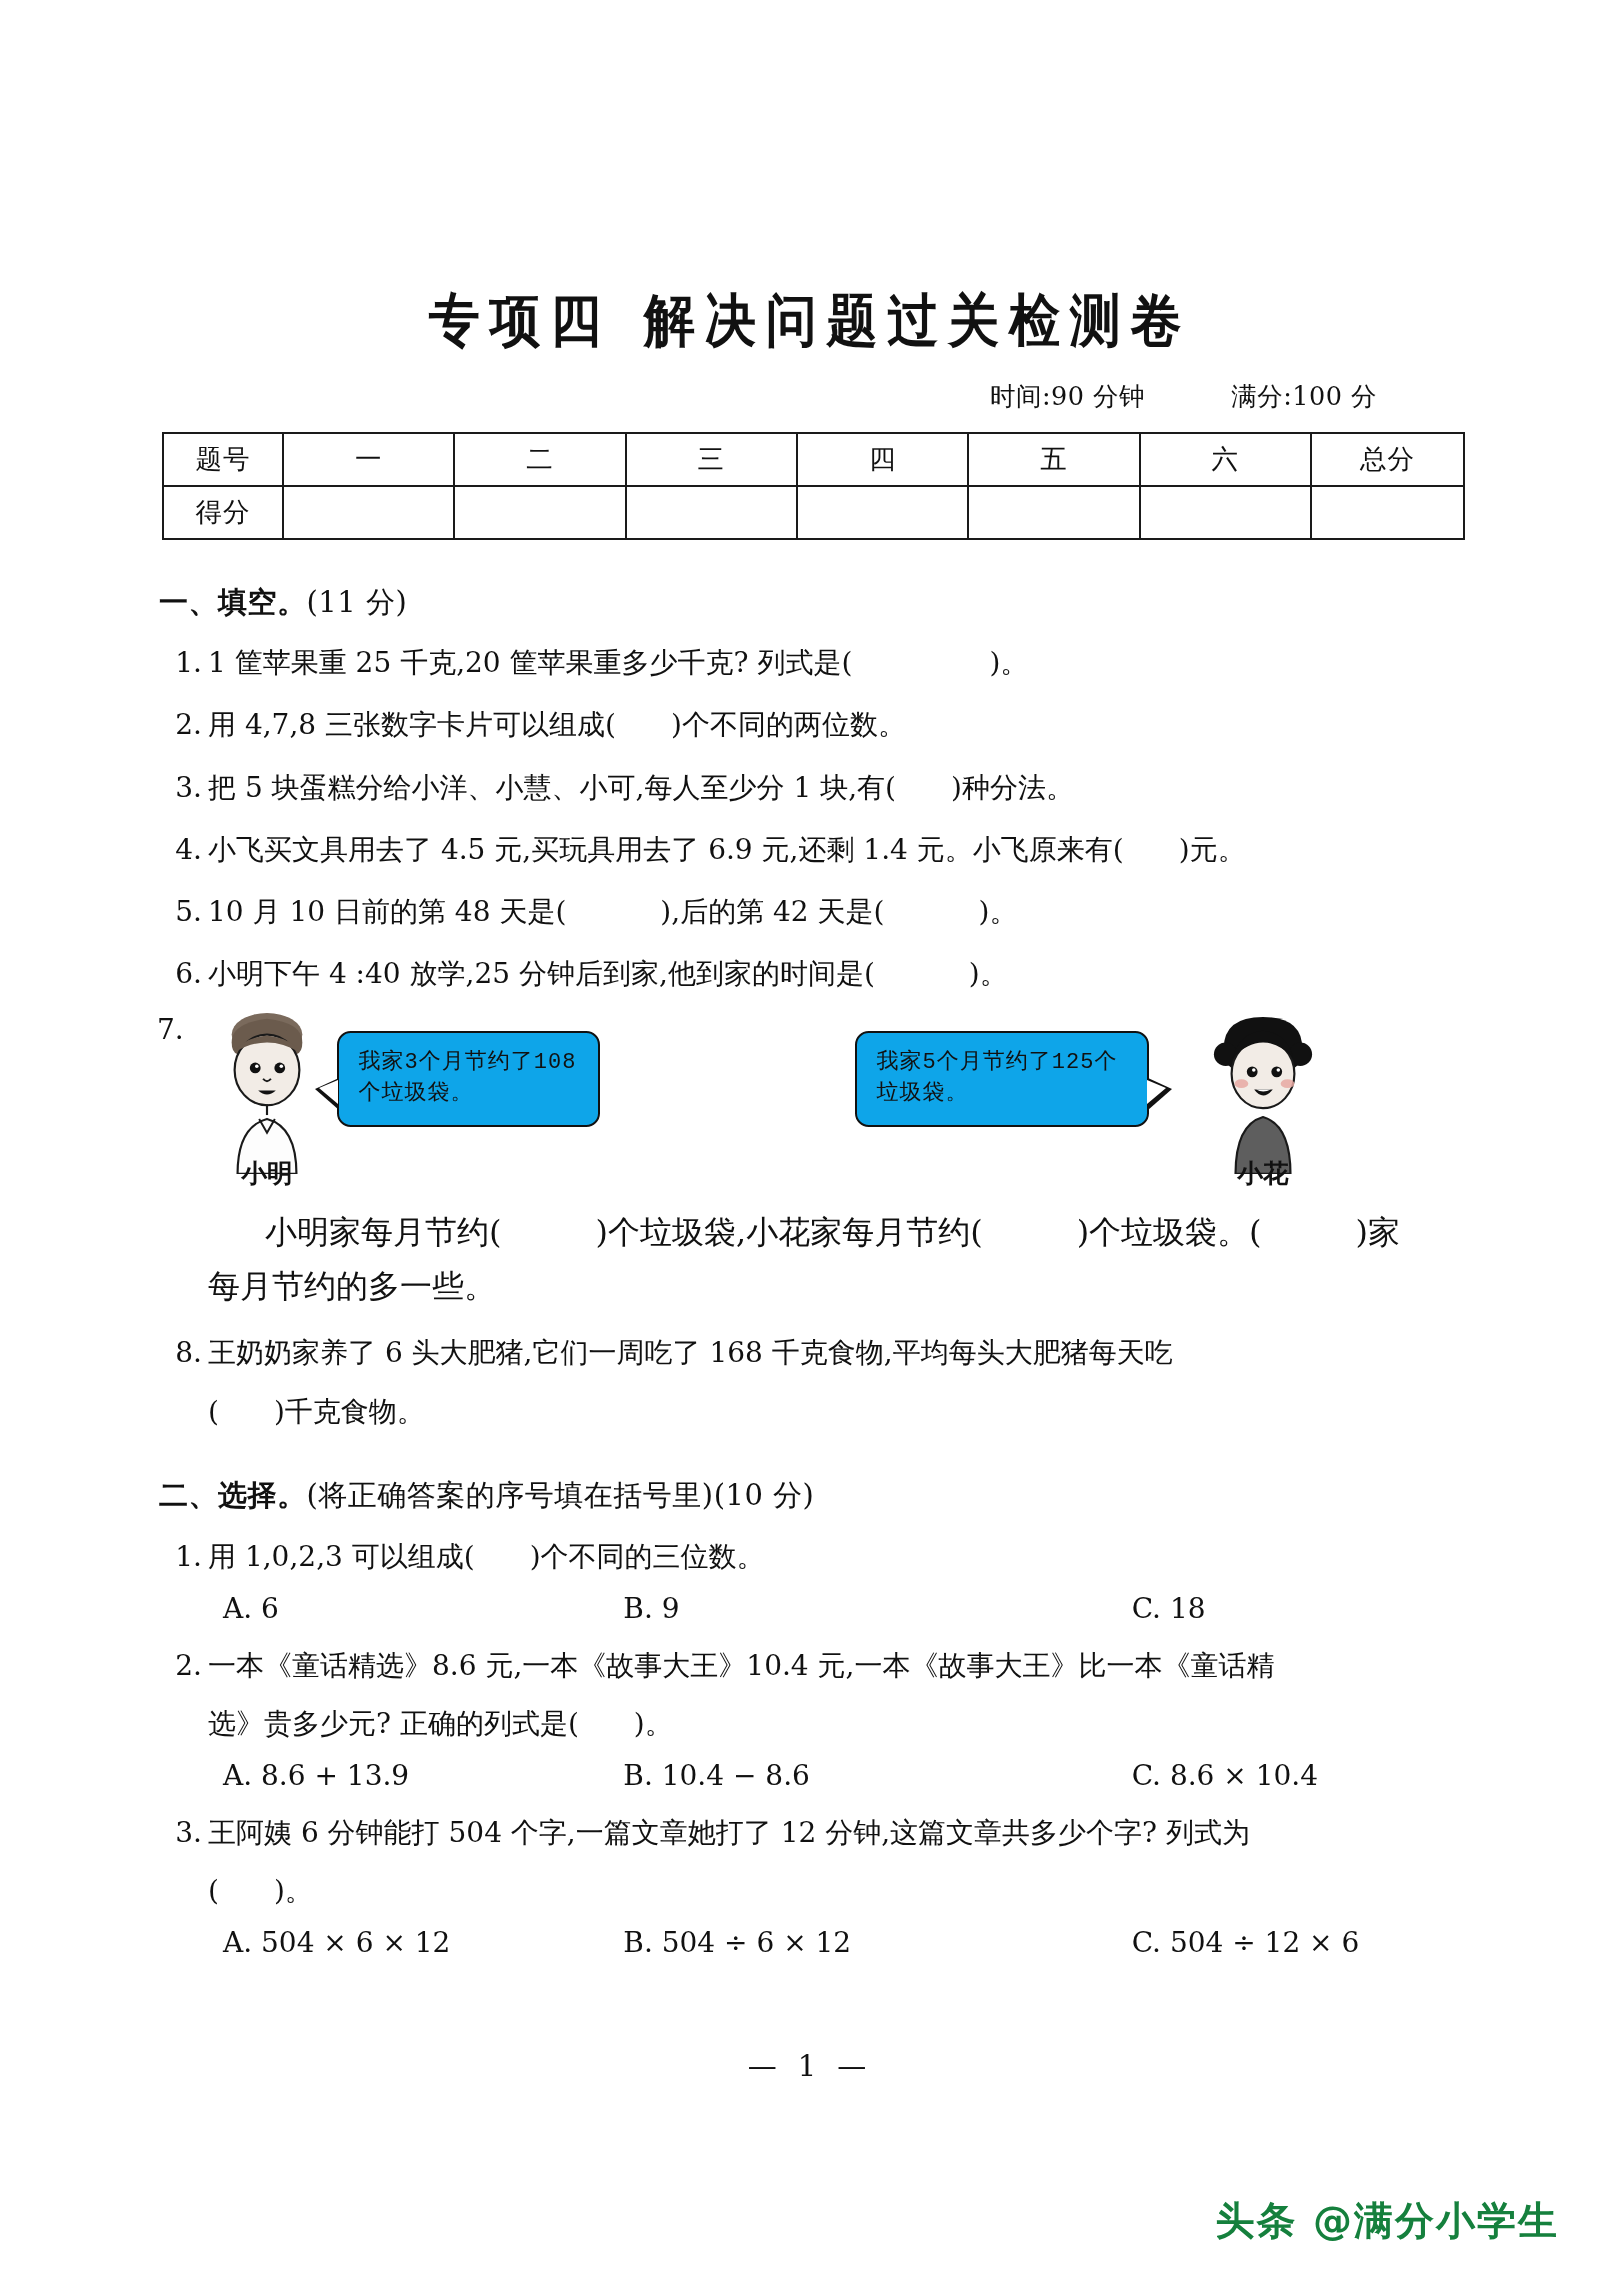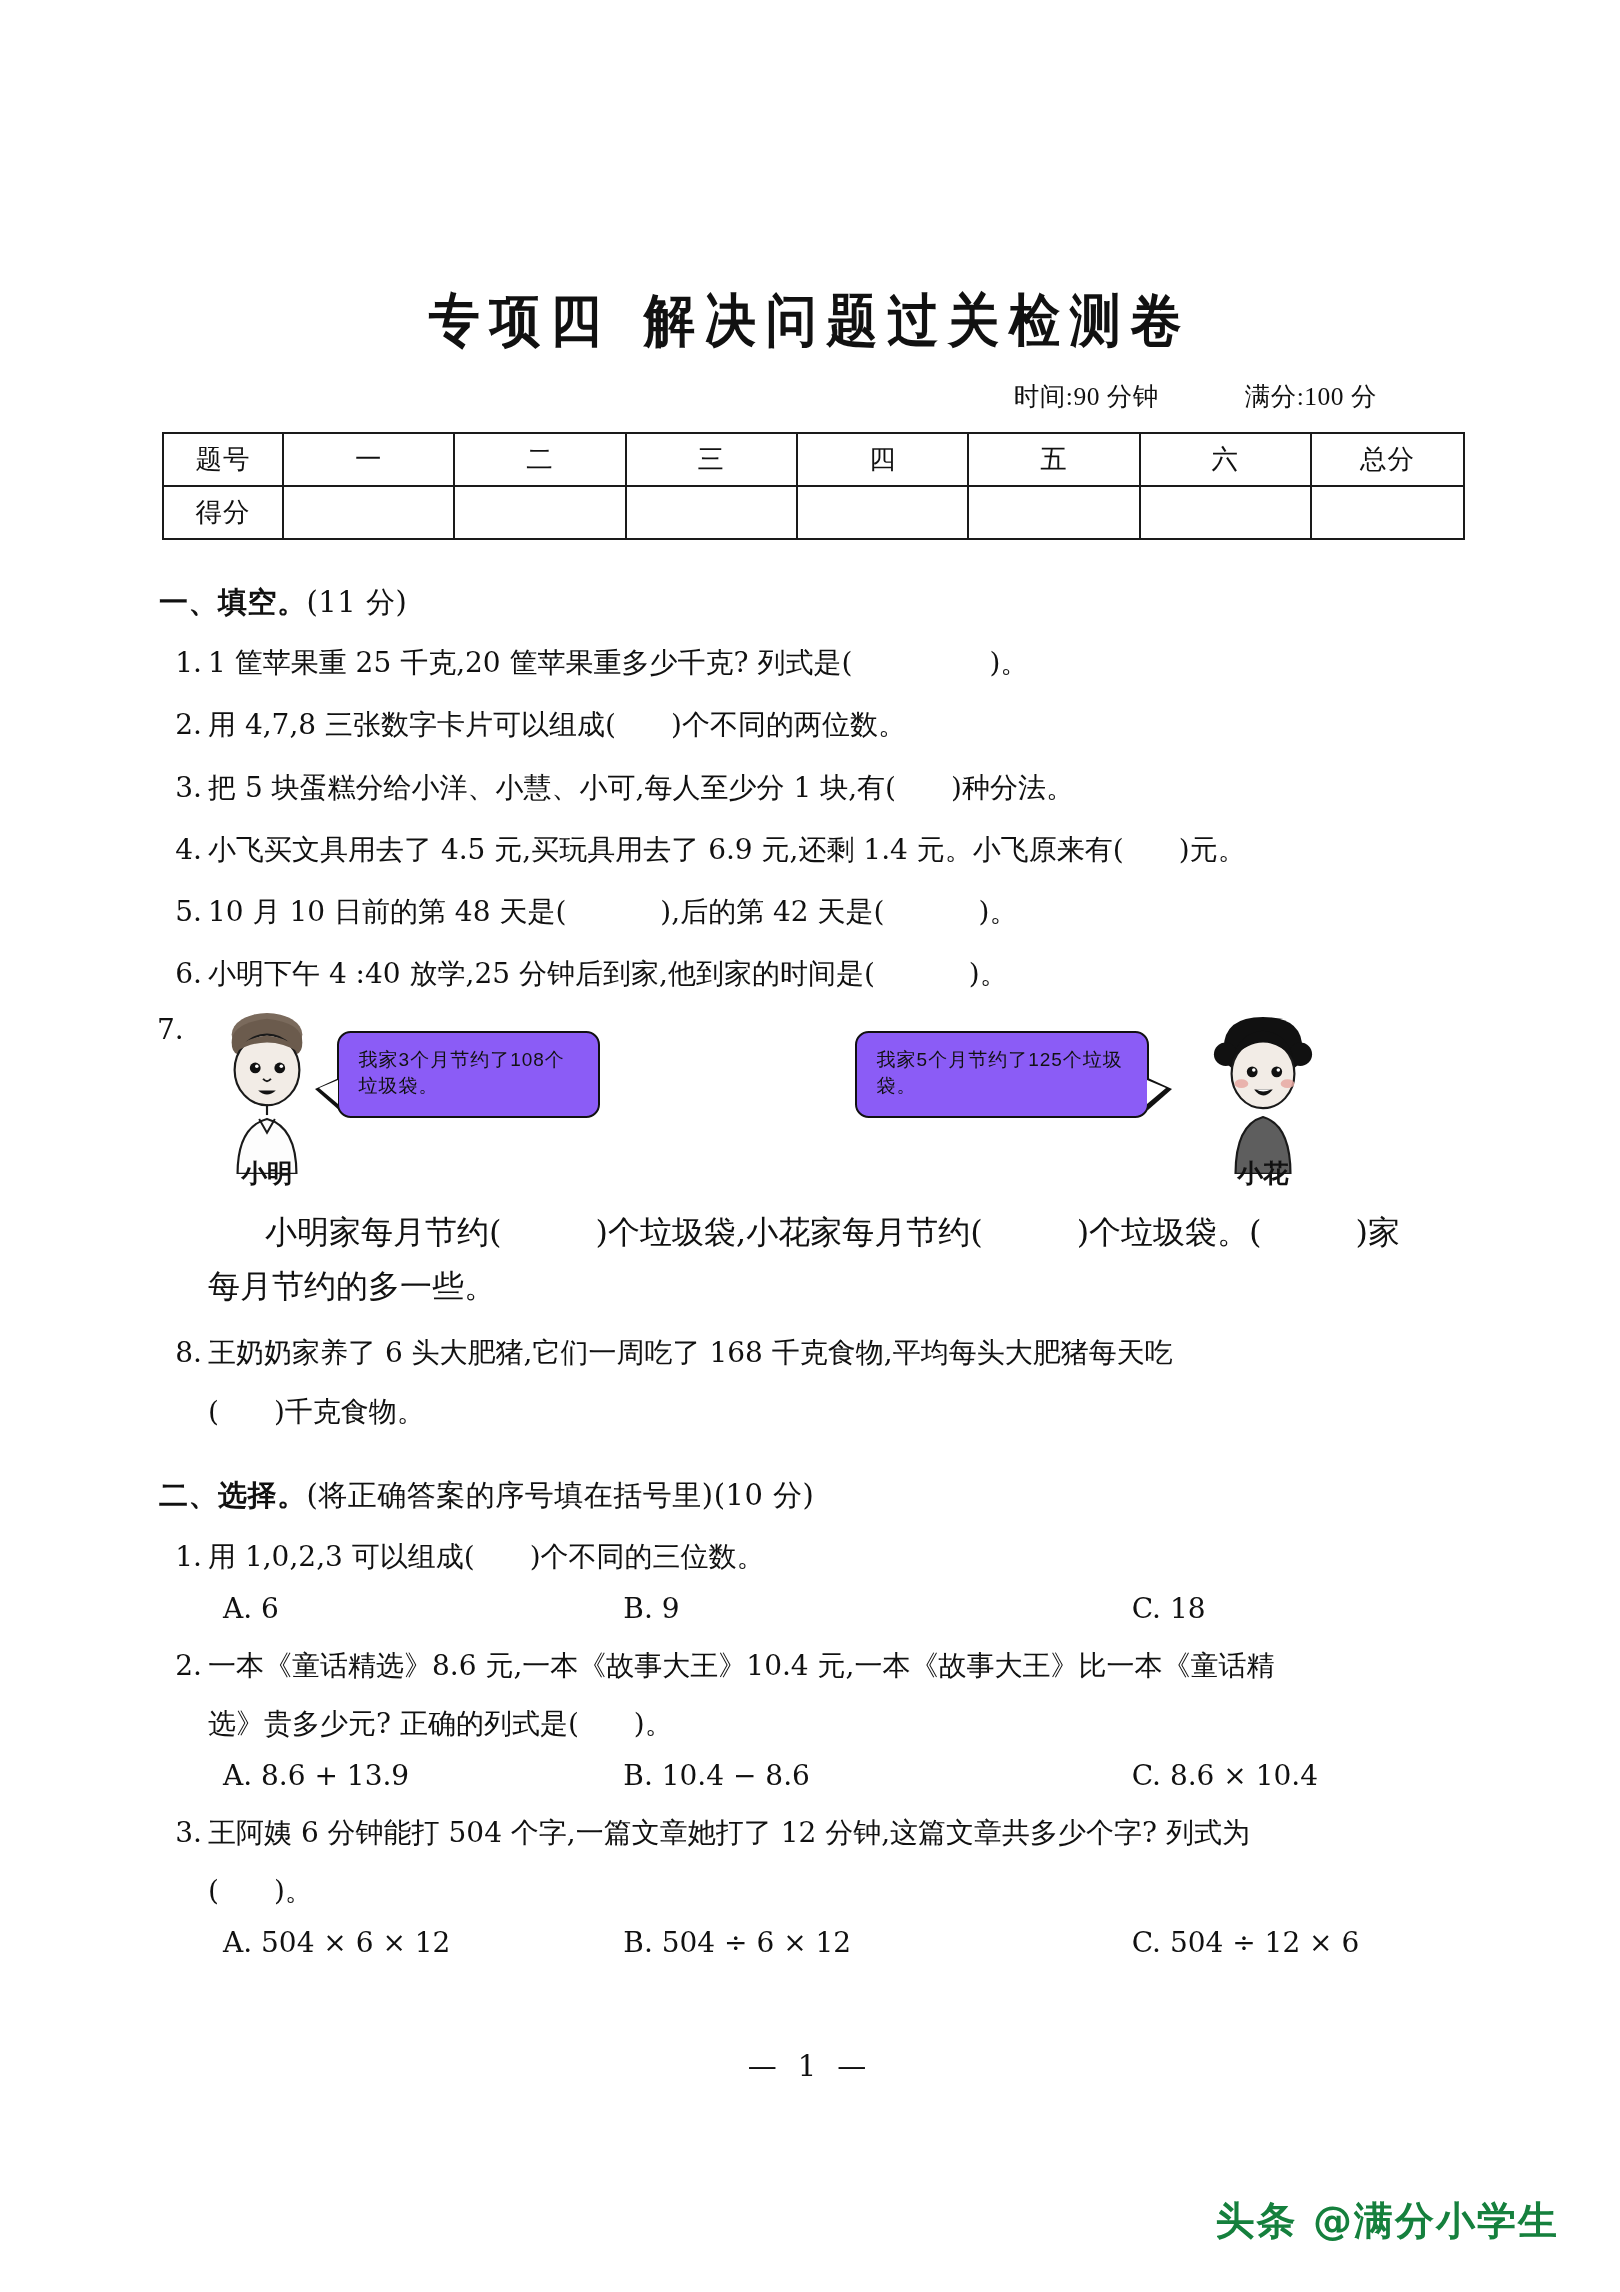--- a/index.html
+++ b/index.html
@@ -36,21 +36,21 @@
   }
   .title .gap { display: inline-block; width: 33px; }
 
   
   .meta-line {
     margin: 33px 243px 0 0;
     text-align: right;
     font-size: 25.5px;
     letter-spacing: 0.5px;
   }
-  .meta-line .meta-item { display: inline-block; font-family: Liberation Serif, serif; }
+  .meta-line .meta-item { display: inline-block; }
   .meta-line .meta-item + .meta-item { margin-left: 86px; }
 
   
   .score-table-wrap {
     margin: 17.6px 155px 0 162px;
   }
   table.score-table {
     border-collapse: collapse;
     width: 100%;
     table-layout: fixed;
@@ -126,25 +126,25 @@
 
   .kid { position: absolute; top: 0; width: 106px; height: 165px; }
   .kid.boy  { left: 5.9px; }
   .kid.girl { left: 1002px; }
 
   .bubble {
     position: absolute;
     top: 21.6px;
     border: 2.9px solid #111;
     border-radius: 13.7px;
-    background: #8b5cf6;
+    background: #0ea5e9;
     padding: 13.7px 17.6px 15.7px 19.6px;
-    font-size: 19px;
+    font-size: 22px;
     line-height: 1.42;
-    font-family: Liberation Sans, sans-serif;
+    font-family: Liberation Mono, monospace;
     letter-spacing: 1px;
     box-sizing: border-box;
   }
   .bubble.b1 { left: 129px; width: 263px; }
   .bubble.b2 { left: 647px; width: 294px; }
 
   
   .bubble .tail {
     position: absolute;
     top: 45px;

